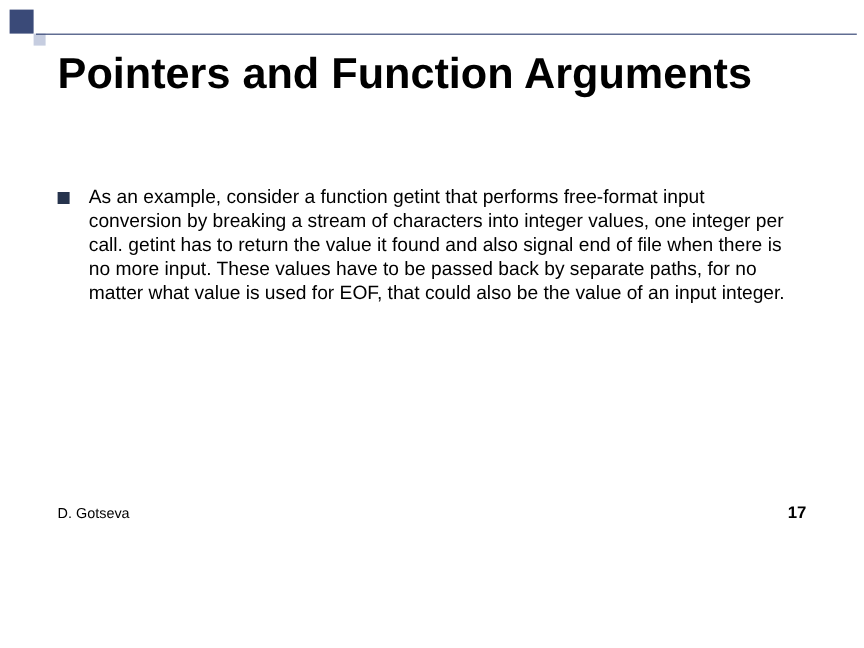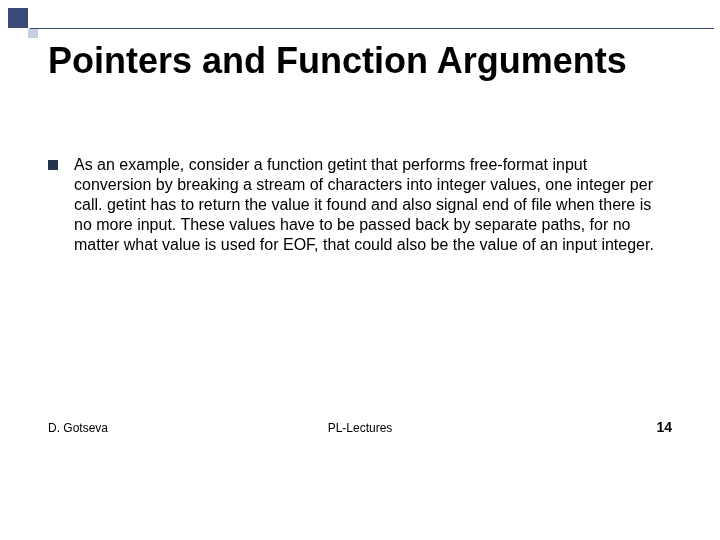--- a/index.html
+++ b/index.html
@@ -34,17 +34,16 @@
 
   <div class="content">
     <div class="bullet-item">
       <div class="bullet"></div>
       <div class="bullet-text">As an example, consider a function getint that performs free-format input conversion by breaking a stream of characters into integer values, one integer per call. getint has to return the value it found and also signal end of file when there is no more input. These values have to be passed back by separate paths, for no matter what value is used for EOF, that could also be the value of an input integer.</div>
     </div>
   </div>
 
   <div class="footer">
     <div class="footer-left">D. Gotseva</div>
-    <div class="footer-center">PL-Lectures</div>
-    <div class="footer-right">14</div>
+    <div class="footer-right">17</div>
   </div>
 
 </div>
 
 </body></html>

